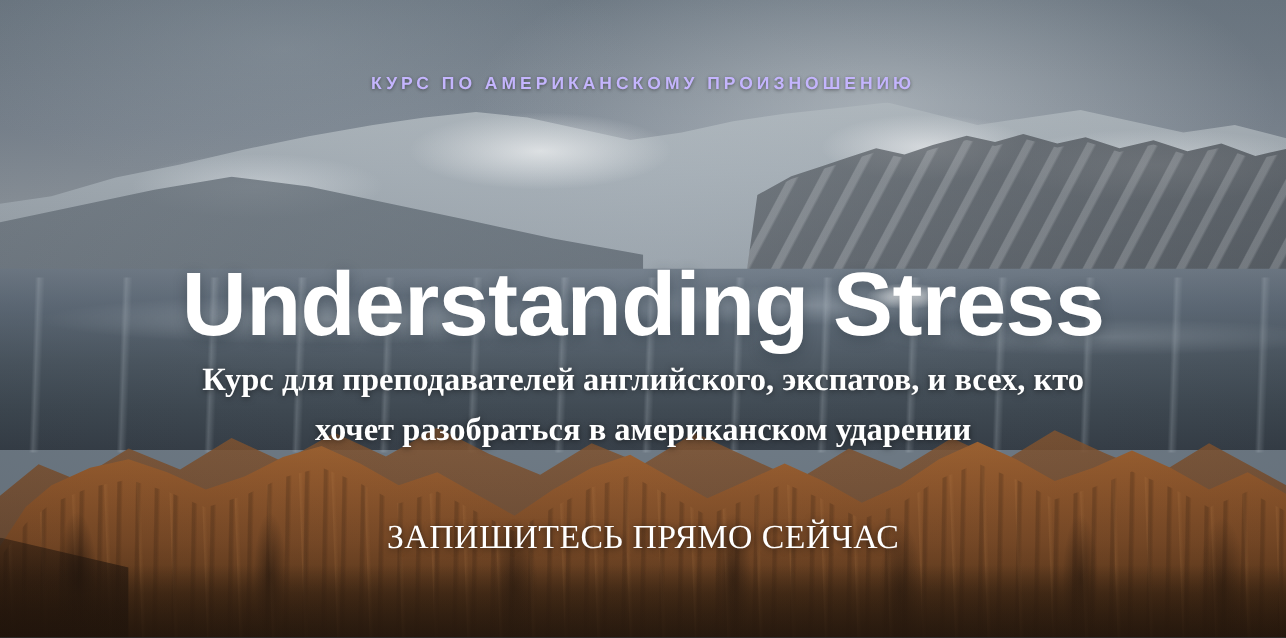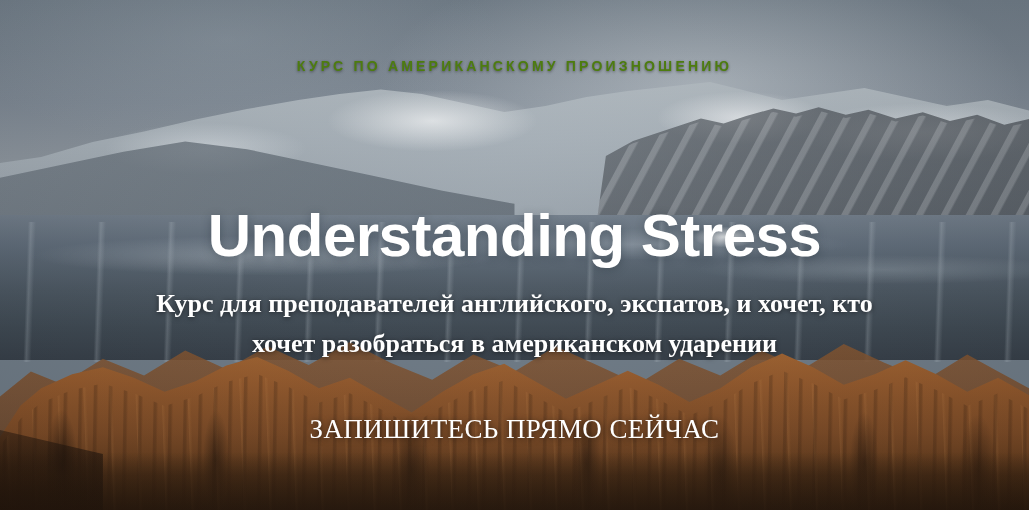--- a/index.html
+++ b/index.html
@@ -216,29 +216,29 @@
     position: absolute;
     inset: 0;
     text-align: center;
   }
   #eyebrow {
     position: absolute;
     top: 57px; left: 0; width: 100%;
     font-size: 14px;
     font-weight: bold;
     letter-spacing: 3.2px;
-    color: #4d7c0f;
+    color: #c4b5fd;
     text-transform: uppercase;
     text-shadow: 0 1px 3px rgba(0,0,0,.45);
     line-height: 18px;
   }
   #headline {
     position: absolute;
     top: 148px; left: 0; width: 100%;
-    font-size: 60px;
+    font-size: 72px;
     font-weight: bold;
     letter-spacing: -0.5px;
     color: #ffffff;
     line-height: 96px;
     text-shadow: 0 2px 10px rgba(30,40,50,.35);
   }
   #subcopy {
     position: absolute;
     top: 284px; left: 50%;
     transform: translateX(-50%);
@@ -287,20 +287,20 @@
     <div id="photo-tone"></div>
   </div>
 
   <div id="content">
 
     <div id="eyebrow">КУРС ПО АМЕРИКАНСКОМУ ПРОИЗНОШЕНИЮ</div>
 
     <h1 id="headline">Understanding Stress</h1>
 
     <div id="subcopy">
-      <div>Курс для преподавателей английского, экспатов, и хочет, кто</div>
+      <div>Курс для преподавателей английского, экспатов, и всех, кто</div>
       <div>хочет разобраться в американском ударении</div>
     </div>
 
     <div id="cta">ЗАПИШИТЕСЬ ПРЯМО СЕЙЧАС</div>
 
   </div>
 </div>
 
 </body></html>

